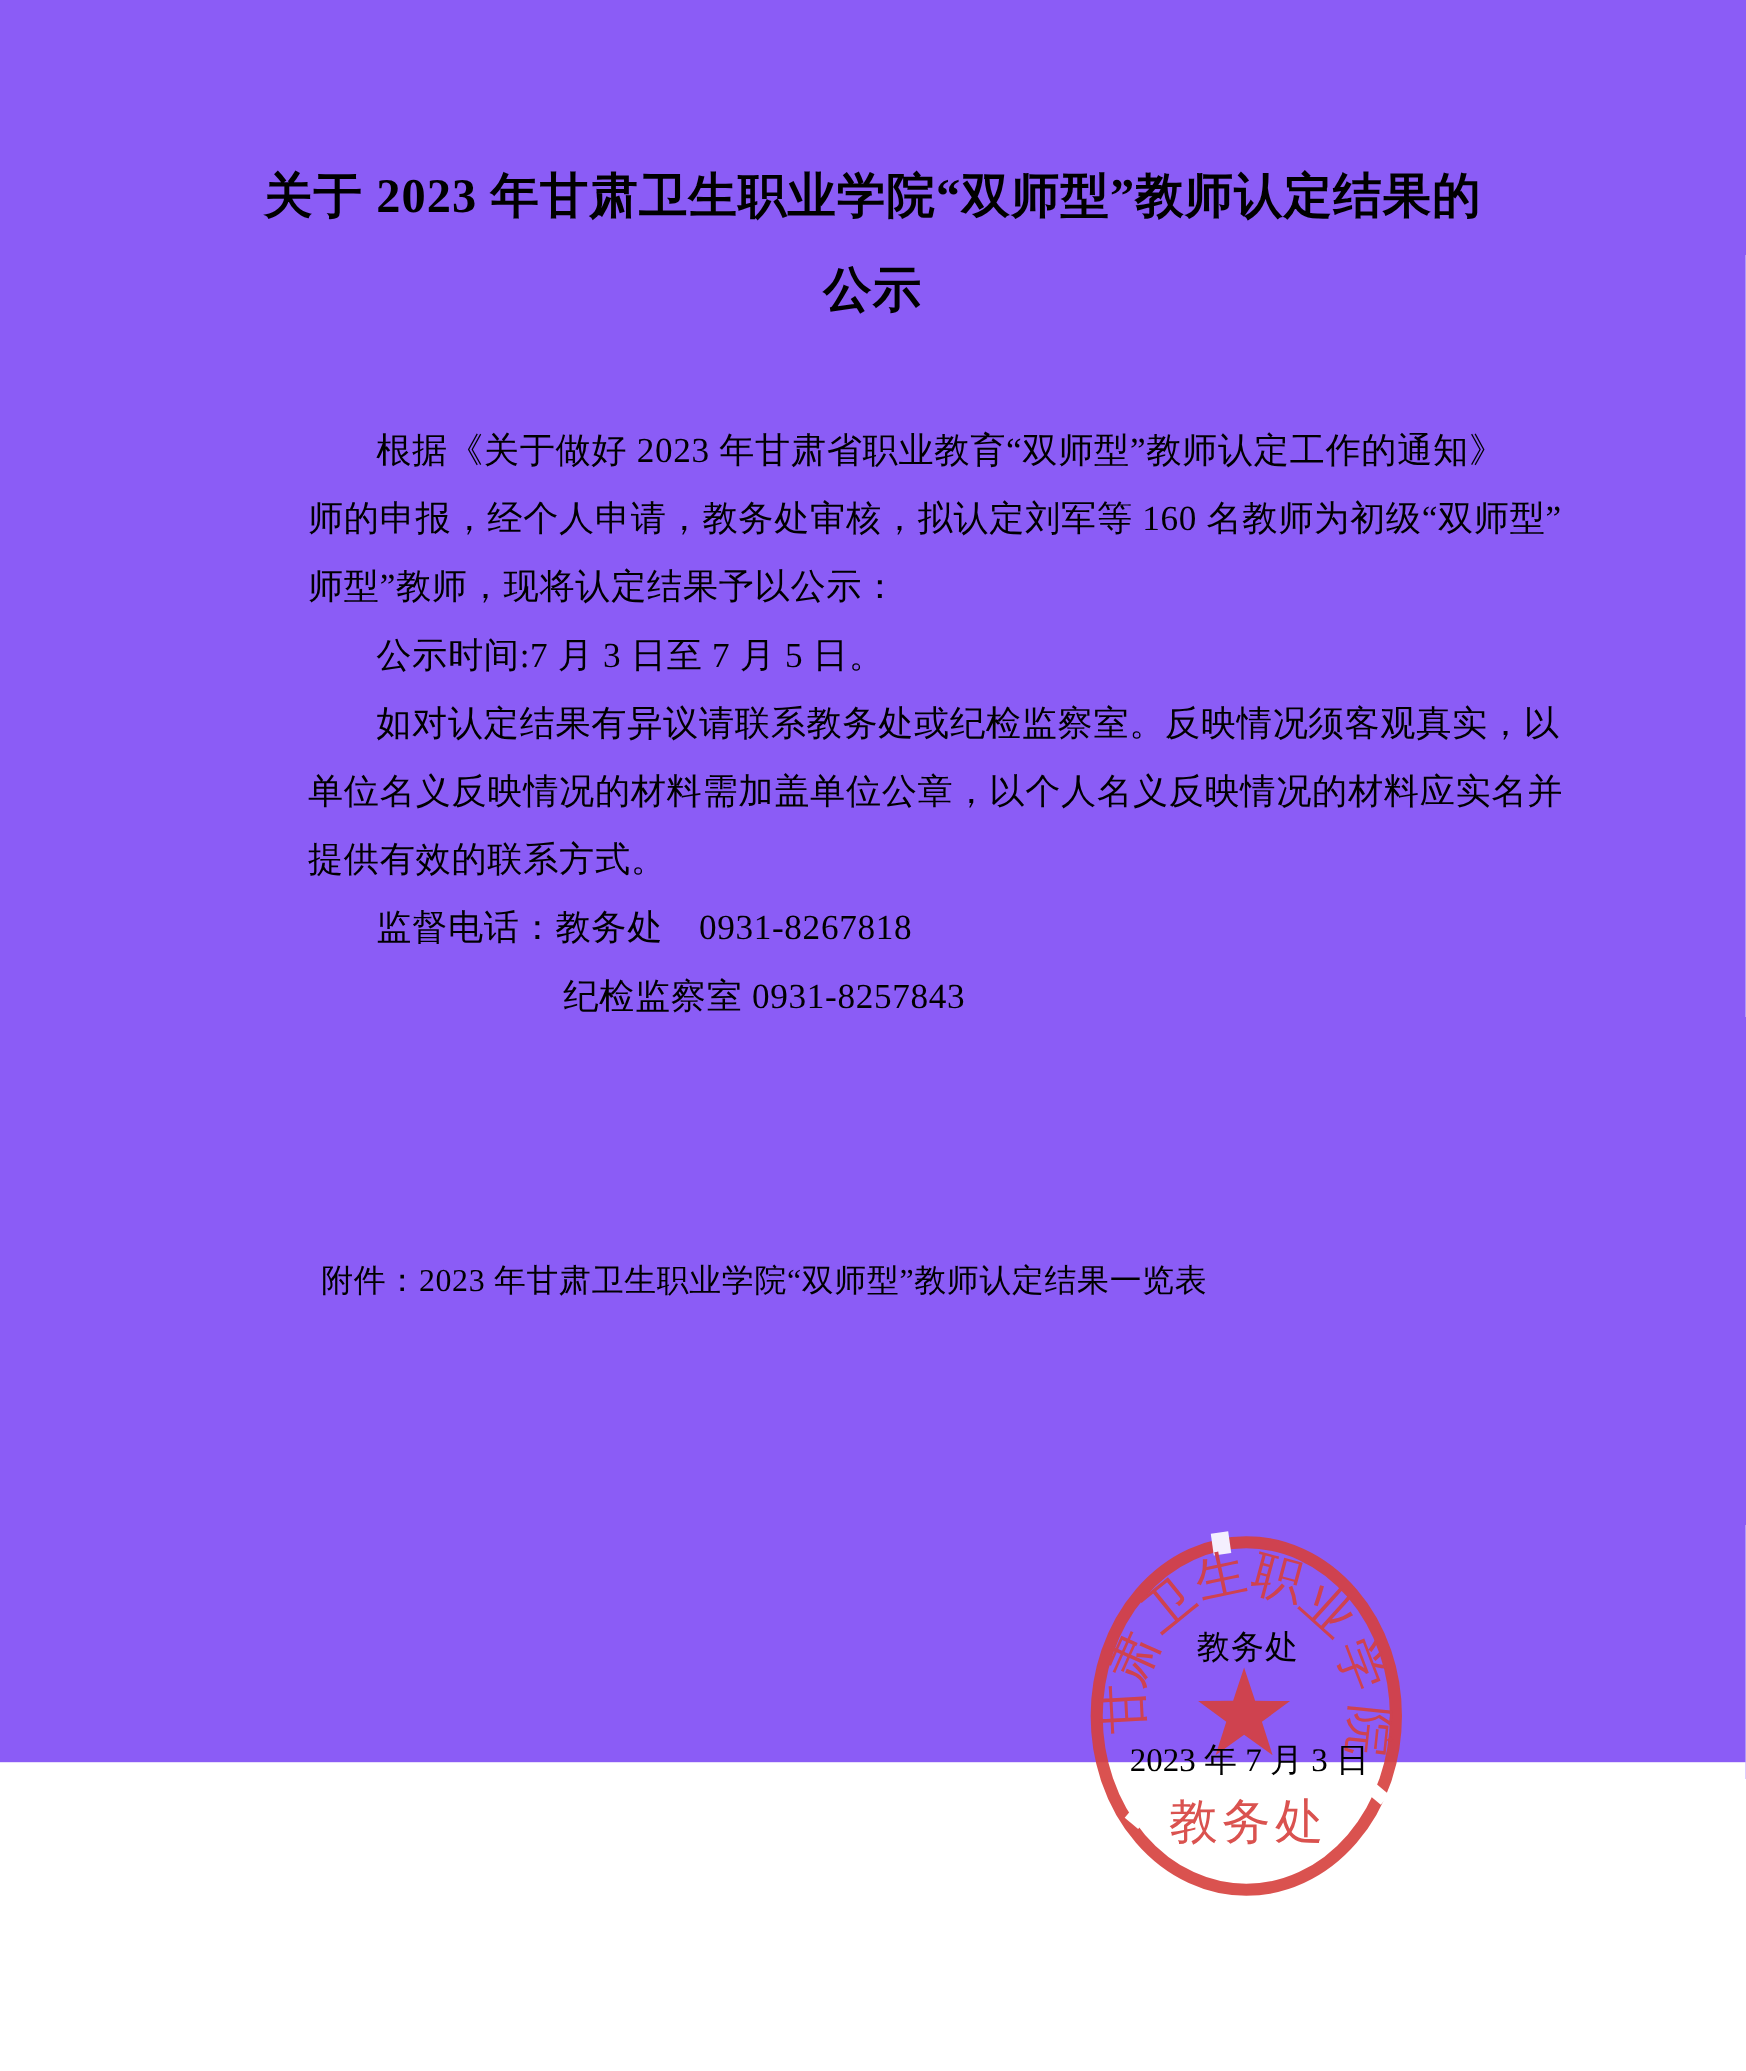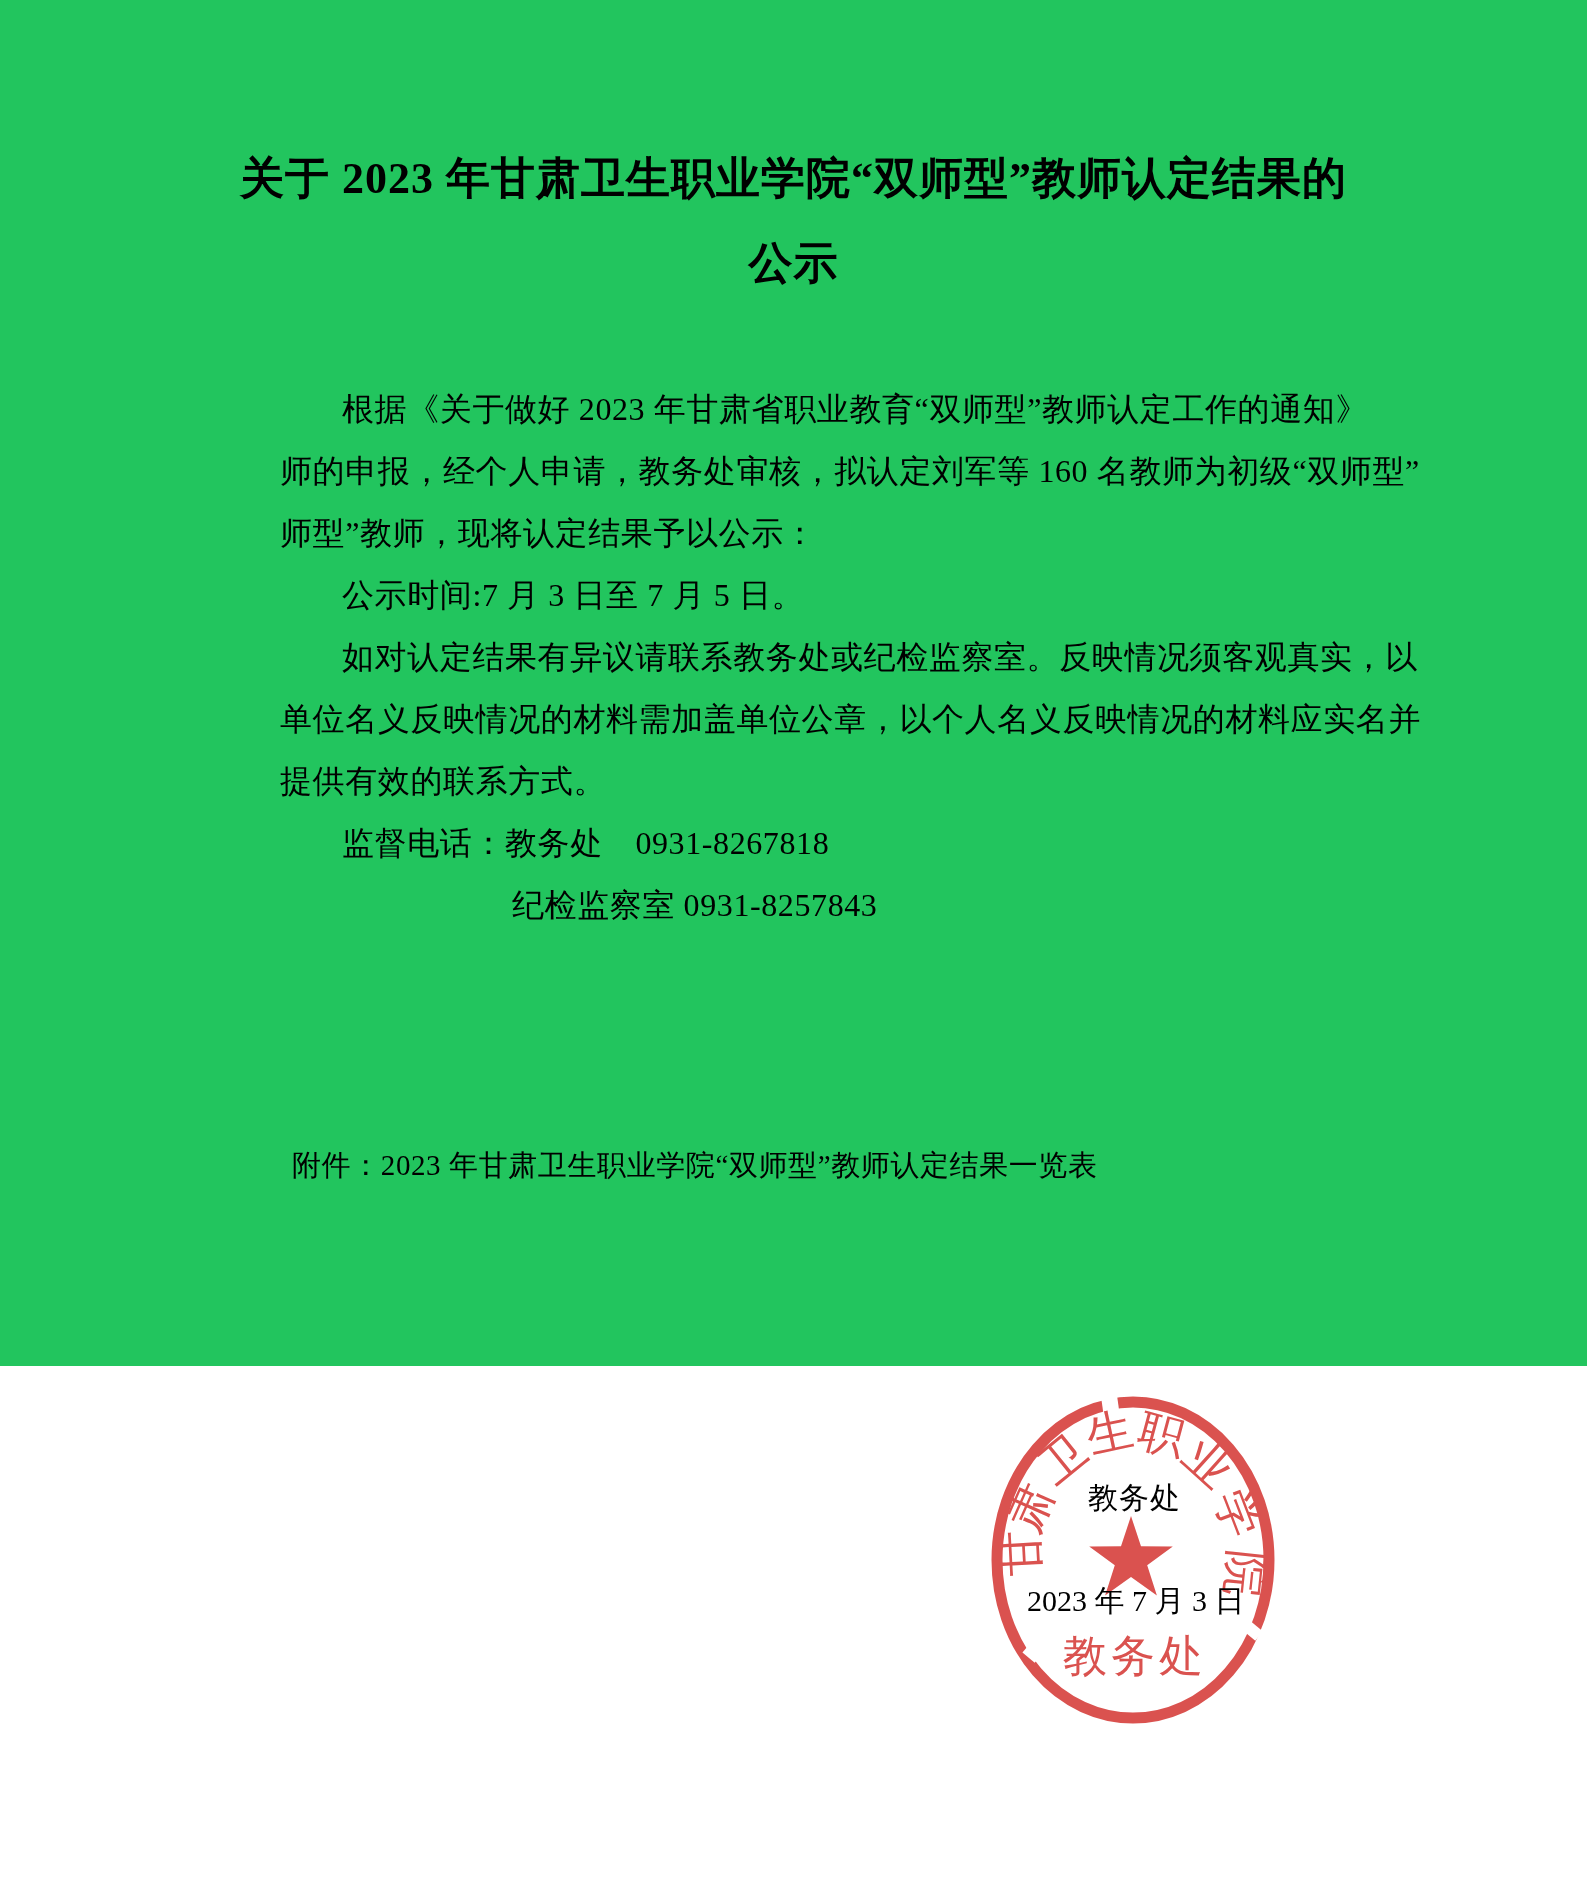--- a/index.html
+++ b/index.html
@@ -5,22 +5,22 @@
   html, body { margin: 0; padding: 0; }
   body {
     width: 1587px; height: 1883px;
     background: #ffffff;
     font-family: "Liberation Serif", "DejaVu Serif", serif;
     color: #000;
     overflow: hidden;
   }
   #page {
     position: relative;
-    width: 1587px; height: 1366px;
-    background: #22c55e;
+    width: 1587px; height: 1602px;
+    background: #8b5cf6;
   }
   .title-block {
     position: absolute;
     left: 0; top: 136px;
     width: 1587px;
     text-align: center;
     font-size: 44px;
     font-weight: bold;
     line-height: 85px;
     letter-spacing: 1px;

